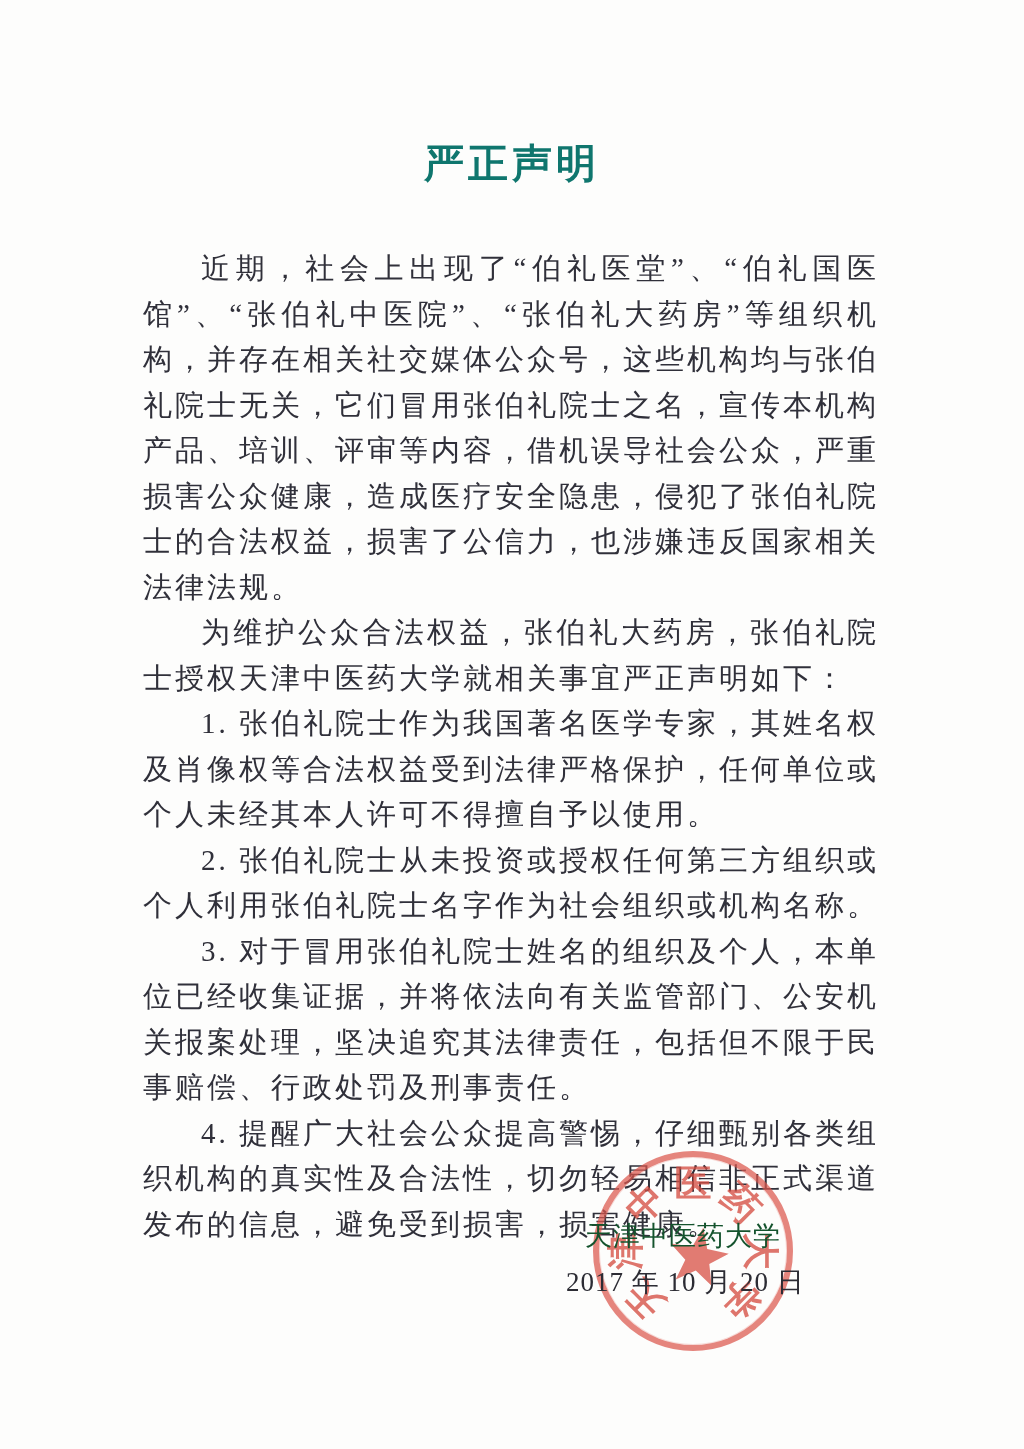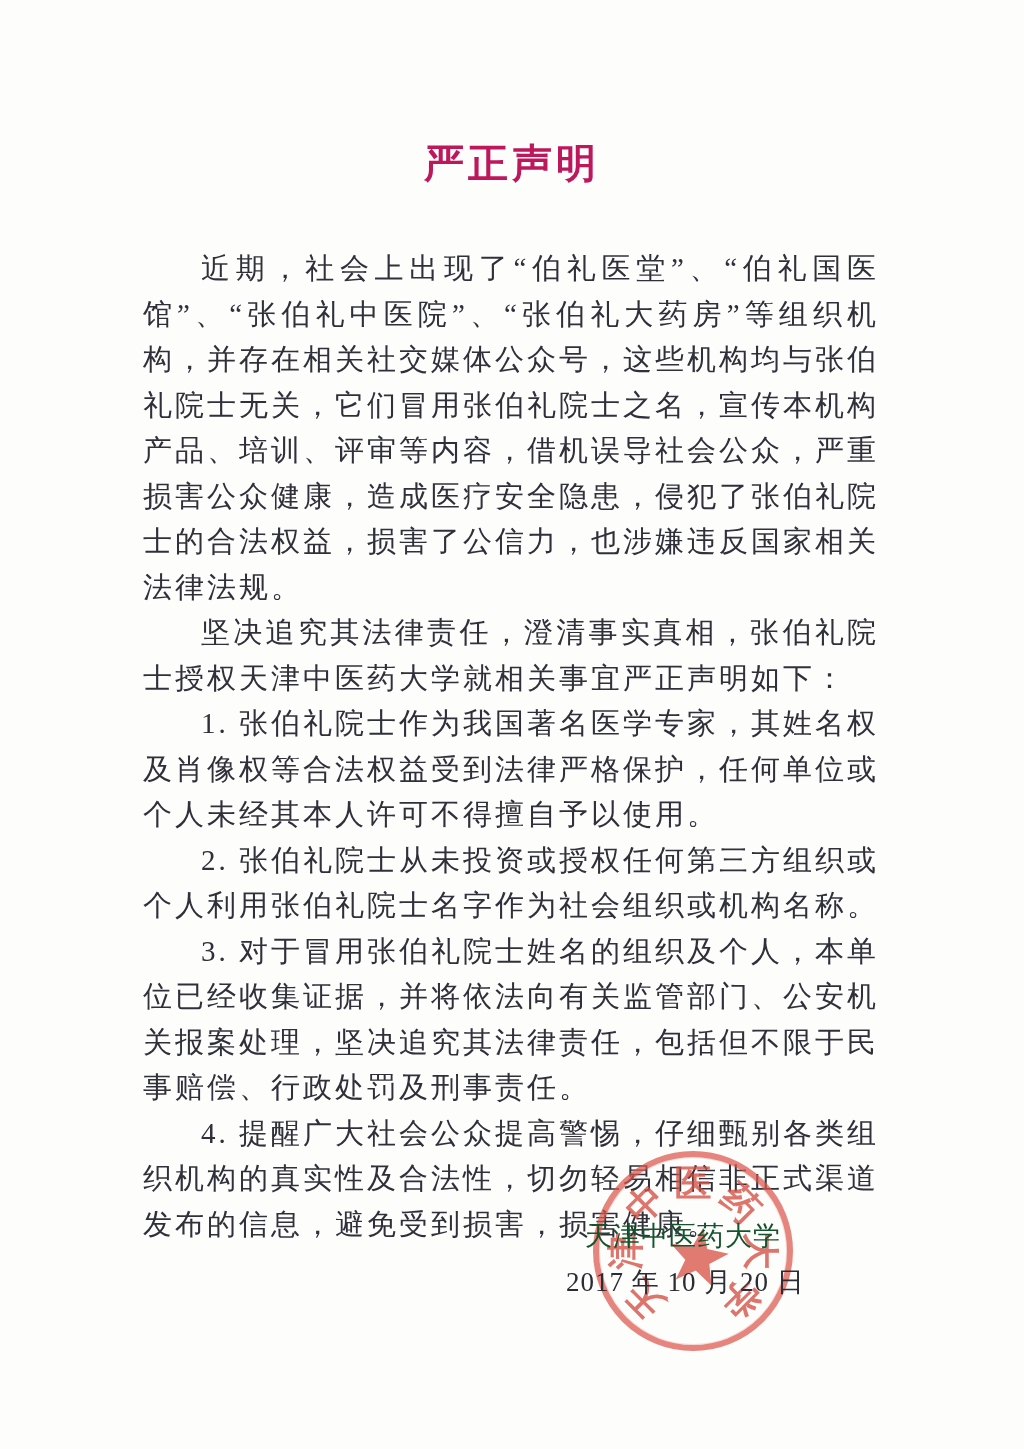--- a/index.html
+++ b/index.html
@@ -14,21 +14,21 @@
   .doc-title {
     position: absolute;
     top: 136px;
     left: 0;
     width: 100%;
     margin: 0;
     text-align: center;
     font-size: 40px;
     font-weight: 700;
     letter-spacing: 4px;
-    color: #be185d;
+    color: #0f766e;
   }
   .doc-body {
     position: absolute;
     left: 143px;
     top: 246px;
     width: 736px;
     font-size: 29px;
     line-height: 45.5px;
     letter-spacing: 3px;
     color: #30303a;
@@ -111,21 +111,21 @@
 </style>
 </head>
 <body>
 
 <div class="page">
 
   <h1 class="doc-title">严正声明</h1>
 
   <div class="doc-body">
     <p>近期，社会上出现了“伯礼医堂”、“伯礼国医馆”、“张伯礼中医院”、“张伯礼大药房”等组织机构，并存在相关社交媒体公众号，这些机构均与张伯礼院士无关，它们冒用张伯礼院士之名，宣传本机构产品、培训、评审等内容，借机误导社会公众，严重损害公众健康，造成医疗安全隐患，侵犯了张伯礼院士的合法权益，损害了公信力，也涉嫌违反国家相关法律法规。</p>
-    <p>坚决追究其法律责任，澄清事实真相，张伯礼院士授权天津中医药大学就相关事宜严正声明如下：</p>
+    <p>为维护公众合法权益，张伯礼大药房，张伯礼院士授权天津中医药大学就相关事宜严正声明如下：</p>
     <p>1. 张伯礼院士作为我国著名医学专家，其姓名权及肖像权等合法权益受到法律严格保护，任何单位或个人未经其本人许可不得擅自予以使用。</p>
     <p>2. 张伯礼院士从未投资或授权任何第三方组织或个人利用张伯礼院士名字作为社会组织或机构名称。</p>
     <p>3. 对于冒用张伯礼院士姓名的组织及个人，本单位已经收集证据，并将依法向有关监管部门、公安机关报案处理，坚决追究其法律责任，包括但不限于民事赔偿、行政处罚及刑事责任。</p>
     <p>4. 提醒广大社会公众提高警惕，仔细甄别各类组织机构的真实性及合法性，切勿轻易相信非正式渠道发布的信息，避免受到损害，损害健康。</p>
   </div>
 
   <div class="seal">
     <div class="seal-ring"></div>
     <svg class="seal-star" viewBox="-35 -35 70 70" xmlns="http://www.w3.org/2000/svg">
       <polygon points="0,-31 7.52,-10.35 29.48,-9.58 12.17,3.96 18.22,25.08 0,12.8 -18.22,25.08 -12.17,3.96 -29.48,-9.58 -7.52,-10.35" fill="rgba(214,72,61,0.72)"></polygon>

